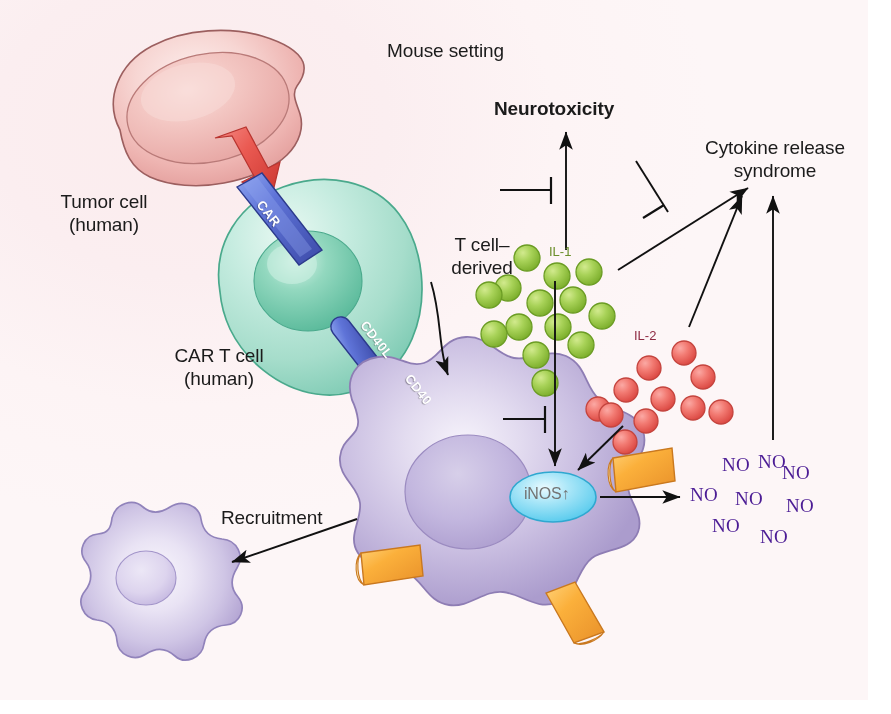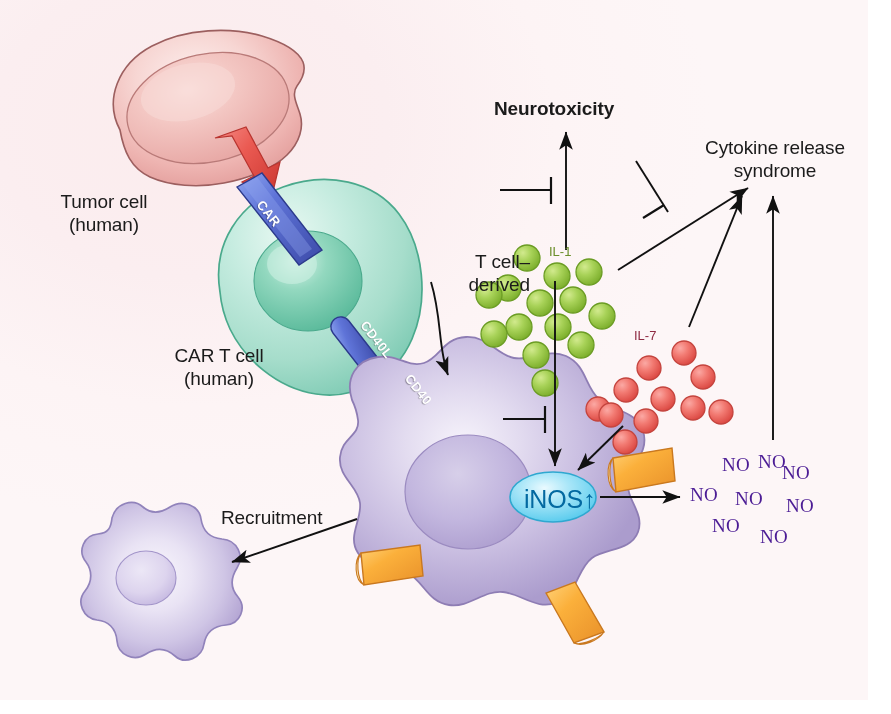--- a/index.html
+++ b/index.html
@@ -58,22 +58,22 @@
     position: absolute;
     color: #ffffff;
     font-size: 13px;
     font-weight: bold;
     letter-spacing: 0.4px;
     text-shadow: 0 1px 1px rgba(0,0,0,0.35);
     pointer-events: none;
   }
   #inos-text {
     position: absolute;
-    color: #0369a1;
-    font-size: 25px;
+    color: #737373;
+    font-size: 16px;
     letter-spacing: -0.2px;
   }
 </style>
 </head>
 <body>
 
 <div id="canvas">
 
   <div id="bg-plate"></div>
 
@@ -322,37 +322,38 @@
       <line x1="623" y1="426" x2="578" y2="470" marker-end="url(#arrowHead)"></line>
 
       <line x1="600" y1="497" x2="680" y2="497" marker-end="url(#arrowHead)"></line>
 
       <path d="M431,282 C442,318 438,348 448,375" marker-end="url(#arrowHead)"></path>
 
       <line x1="357" y1="519" x2="232" y2="562" marker-end="url(#arrowHead)"></line>
     </g>
   </svg>
 
+  <div class="lbl" id="mouse-setting" style="left:387px; top:39px;">Mouse setting</div>
 
   <div class="lbl center" id="tumor-label" style="left:34px; top:190px; width:140px;">Tumor cell<br>(human)</div>
 
   <div class="lbl center" id="cart-label" style="left:144px; top:344px; width:150px;">CAR T cell<br>(human)</div>
 
 
   <div class="lbl" id="neurotoxicity-label" style="left:494px; top:97px;font-weight:bold;">Neurotoxicity</div>
 
   <div class="lbl center" id="crs-label" style="left:690px; top:136px; width:170px;">Cytokine release<br>syndrome</div>
 
-  <div class="lbl center" id="tcell-derived-label" style="left:434px; top:250px; width:96px;text-align:right;">T cell–<br>derived</div>
+  <div class="lbl center" id="tcell-derived-label" style="left:434px; top:233px; width:96px;">T cell–<br>derived</div>
 
   <div class="lbl" id="recruitment-label" style="left:221px; top:506px;">Recruitment</div>
 
   <div class="cyto-lbl" id="il1-label" style="left:549px; top:242px;">IL-1</div>
 
-  <div class="cyto-lbl" id="il6-label" style="left:634px; top:326px;">IL-7</div>
+  <div class="cyto-lbl" id="il6-label" style="left:634px; top:326px;">IL-2</div>
 
   <div id="inos-text" style="left:524px; top:485px;">iNOS↑</div>
 
   <div class="receptor-text" id="car-text" style="left:254px; top:206px; transform:rotate(52deg);">CAR</div>
   <div class="receptor-text" id="cd40l-text" style="left:355px; top:332px; transform:rotate(52deg);">CD40L</div>
   <div class="receptor-text" id="cd40-text" style="left:401px; top:382px; transform:rotate(52deg);">CD40</div>
 
   <div id="no-layer">
       <div class="no-lbl" style="left: 690px; top: 485px;">NO</div>
       <div class="no-lbl" style="left: 722px; top: 455px;">NO</div>

